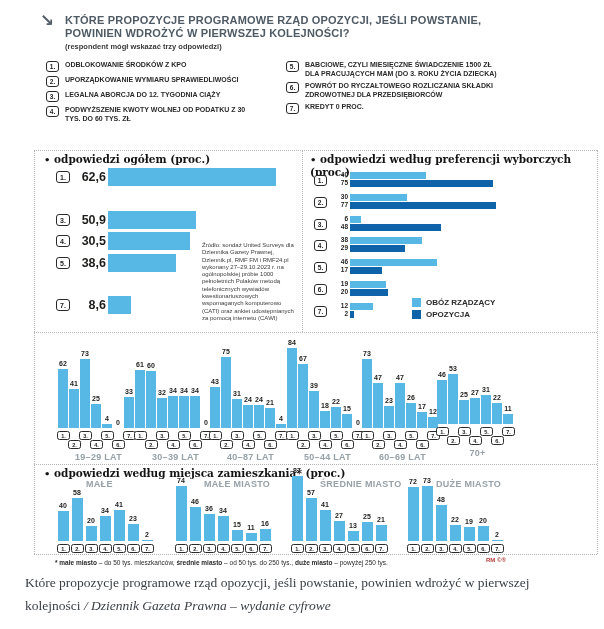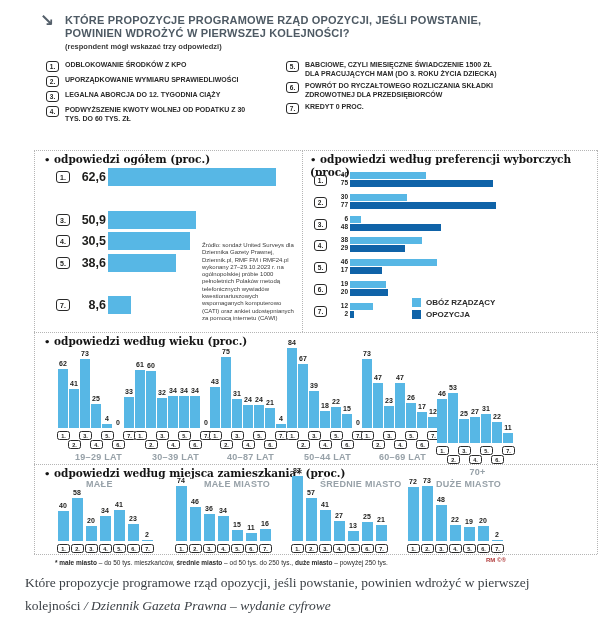--- a/index.html
+++ b/index.html
@@ -201,24 +201,20 @@
       <div class="pleg-row">
         <span class="pleg-sw" style="background:#57b7e5;"></span>
         <span class="pleg-t">OBÓZ RZĄDZĄCY</span>
       </div>
       <div class="pleg-row">
         <span class="pleg-sw" style="background:#0f63a8;"></span>
         <span class="pleg-t">OPOZYCJA</span>
       </div>
     </div>
 
-  <div class="sec-h" style="left:44px;top:335px;">
-    <span class="blt">•</span>
-    <span>odpowiedzi według wieku (proc.)</span>
-  </div>
   <div id="age-groups">
       <div class="vgroup" style="left:58px;top:339px;width:81px;height:125px;">
         <div class="vbar" style="left:0px;top:30.1px;width:10px;height:58.9px;background:#57b7e5;"></div>
         <span class="vlab" style="left:-3px;top:21.1px;">62</span>
         <span class="badge vbadge" style="left:-1px;top:92px;">1.</span>
         <div class="vbar" style="left:11px;top:50.1px;width:10px;height:38.9px;background:#57b7e5;"></div>
         <span class="vlab" style="left:8px;top:41.1px;">41</span>
         <span class="badge vbadge" style="left:10px;top:101px;">2.</span>
         <div class="vbar" style="left:22px;top:19.7px;width:10px;height:69.3px;background:#57b7e5;"></div>
         <span class="vlab" style="left:19px;top:10.7px;">73</span>
@@ -323,21 +319,21 @@
         <span class="vlab" style="left:41px;top:55.3px;">26</span>
         <span class="badge vbadge" style="left:43px;top:92px;">5.</span>
         <div class="vbar" style="left:55px;top:72.8px;width:10px;height:16.1px;background:#57b7e5;"></div>
         <span class="vlab" style="left:52px;top:63.8px;">17</span>
         <span class="badge vbadge" style="left:54px;top:101px;">6.</span>
         <div class="vbar" style="left:66px;top:77.6px;width:10px;height:11.4px;background:#57b7e5;"></div>
         <span class="vlab" style="left:63px;top:68.6px;">12</span>
         <span class="badge vbadge" style="left:65px;top:92px;">7.</span>
         <div class="glabel age-glabel">60–69 LAT</div>
       </div>
-      <div class="vgroup" style="left:437px;top:354px;width:81px;height:125px;">
+      <div class="vgroup" style="left:437px;top:335px;width:81px;height:125px;">
         <div class="vbar" style="left:0px;top:45.3px;width:10px;height:43.7px;background:#57b7e5;"></div>
         <span class="vlab" style="left:-3px;top:36.3px;">46</span>
         <span class="badge vbadge" style="left:-1px;top:92px;">1.</span>
         <div class="vbar" style="left:11px;top:38.7px;width:10px;height:50.3px;background:#57b7e5;"></div>
         <span class="vlab" style="left:8px;top:29.7px;">53</span>
         <span class="badge vbadge" style="left:10px;top:101px;">2.</span>
         <div class="vbar" style="left:22px;top:65.3px;width:10px;height:23.8px;background:#57b7e5;"></div>
         <span class="vlab" style="left:19px;top:56.3px;">25</span>
         <span class="badge vbadge" style="left:21px;top:92px;">3.</span>
         <div class="vbar" style="left:33px;top:63.4px;width:10px;height:25.6px;background:#57b7e5;"></div>

